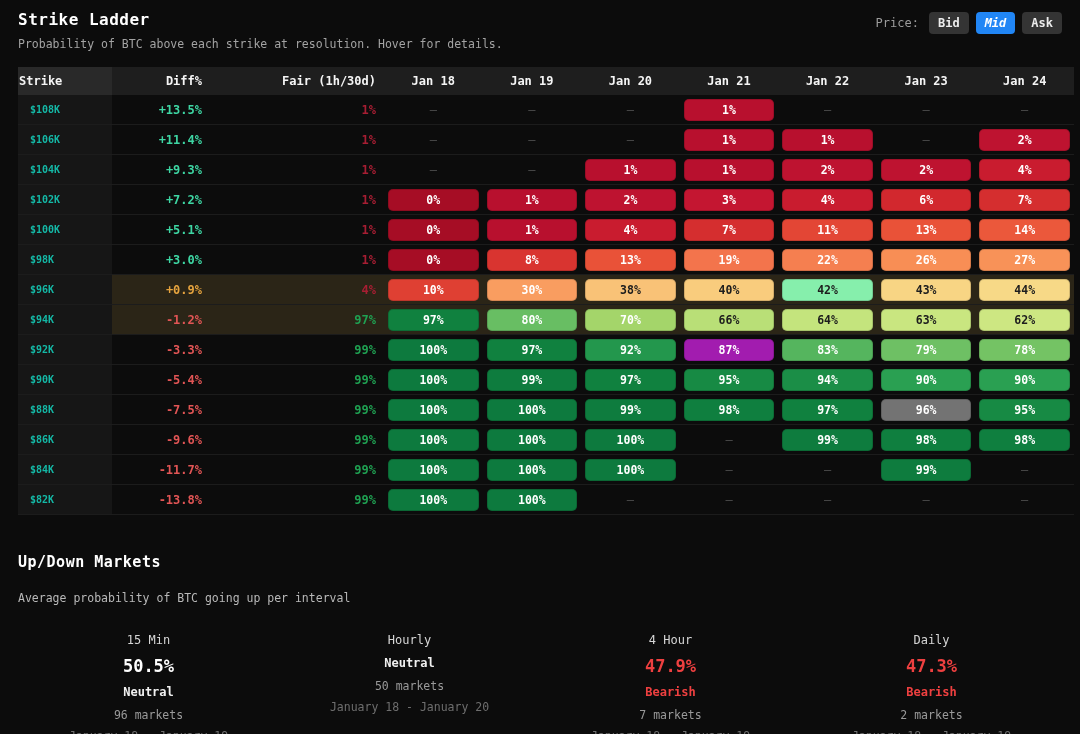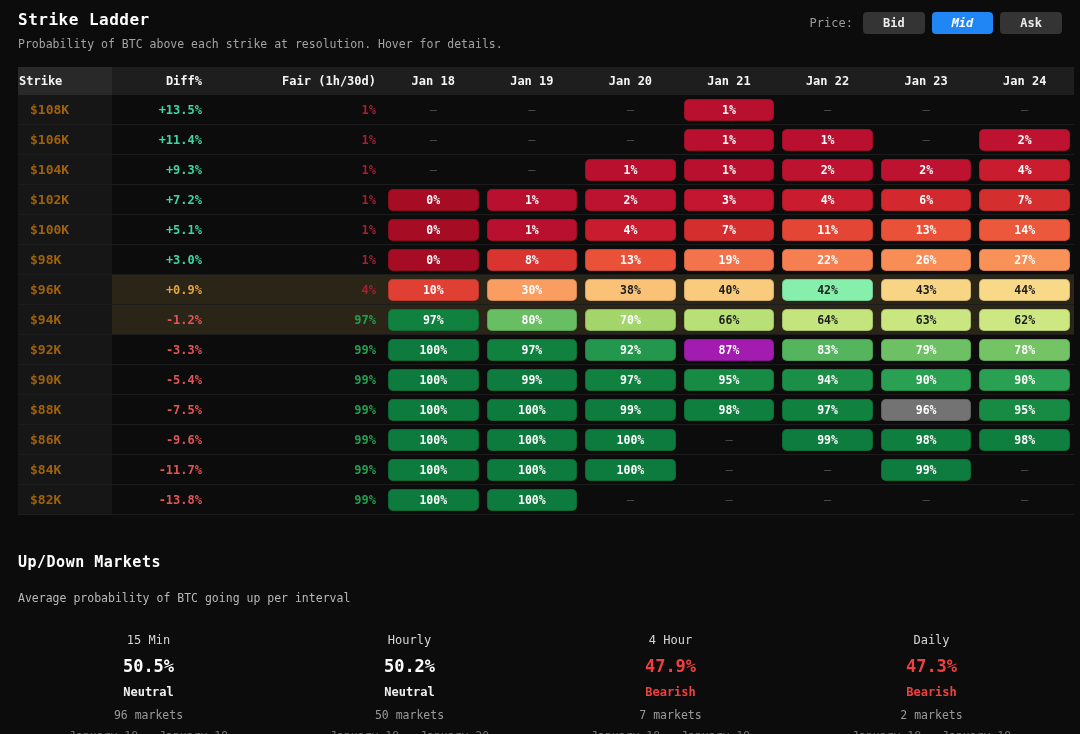--- a/index.html
+++ b/index.html
@@ -11,37 +11,37 @@
   }
   .app { width:1080px; height:734px; position:relative; }
 
   
   .topbar { display:flex; justify-content:space-between; align-items:flex-start; padding:10px 18px 0 18px; }
   .page-title { font-size:16px; font-weight:bold; letter-spacing:.5px; color:#ffffff; }
   .page-subtitle { font-size:11.5px; color:#a3a3a3; margin-top:8px;text-align:right; }
   .price-toggle { display:flex; align-items:center; gap:7px; margin-top:2px; }
   .price-label { font-size:12px; color:#9c9c9c; margin-right:3px; }
   .pbtn { font-family:inherit; font-size:12px; font-weight:bold; color:#ededed;
-          background:#343434; border:none; border-radius:4px; padding:4px 20px; cursor:pointer; }
+          background:#343434; border:none; border-radius:4px; padding:4px 9px; cursor:pointer; }
   .pbtn.selected { background:var(--accent-blue,#2186f5); color:#fff;font-style:italic; }
 
   
   .ladder { margin:16px 6px 0 18px; }
   .grid-row { display:grid; grid-template-columns:94px 104px 168px repeat(7,1fr); align-items:center; }
   .thead { background:#1e1e1e; height:28px; font-size:12px; font-weight:bold; color:#f5f5f5; }
   .h-cell { height:100%; display:flex; align-items:center; }
   .h-strike { background:#292929; padding-left:1px; }
   .h-diff  { justify-content:flex-end; padding-right:14px; }
   .h-fair  { justify-content:flex-end; padding-right:8px; }
   .h-date  { justify-content:center; }
 
   .trow { height:30px; border-bottom:1px solid #1c1c1c; }
   .trow.hl { background:#2b2517; }
   .c-strike { height:100%; display:flex; align-items:center; padding-left:12px;
-              background:#161616; font-size:13px; font-weight:bold; color:#a16207; }
+              background:#161616; font-size:10px; font-weight:bold; color:#14b8a6; }
   .c-diff { text-align:right; padding-right:14px; font-size:12px; font-weight:bold; }
   .c-diff.tone-up   { color:var(--diff-up,#3ed6a3); }
   .c-diff.tone-flat { color:var(--diff-flat,#e5a33e); }
   .c-diff.tone-down { color:var(--diff-down,#e25555); }
   .c-fair { text-align:right; padding-right:8px; font-size:12px; font-weight:bold; }
   .c-fair.tone-red   { color:var(--fair-red,#a81e33); }
   .c-fair.tone-green { color:var(--fair-green,#1fa152); }
   .c-date { height:100%; display:flex; align-items:center; justify-content:center; }
   .pill { width:calc(100% - 8px); height:22px; border-radius:5px;
           display:flex; align-items:center; justify-content:center;
@@ -468,21 +468,20 @@
     <div class="ud-stats">
         <div class="stat">
           <div class="stat-label">15 Min</div>
           <div class="stat-value">50.5%</div>
           <div class="stat-sentiment">Neutral</div>
           <div class="stat-markets">96 markets</div>
           <div class="stat-range">January 18 - January 19</div>
         </div>
         <div class="stat">
           <div class="stat-label">Hourly</div>
-          <div class="stat-value">50.2%</div>
           <div class="stat-sentiment">Neutral</div>
           <div class="stat-markets">50 markets</div>
           <div class="stat-range">January 18 - January 20</div>
         </div>
         <div class="stat">
           <div class="stat-label">4 Hour</div>
           <div class="stat-value bearish">47.9%</div>
           <div class="stat-sentiment bearish">Bearish</div>
           <div class="stat-markets">7 markets</div>
           <div class="stat-range">January 18 - January 19</div>

